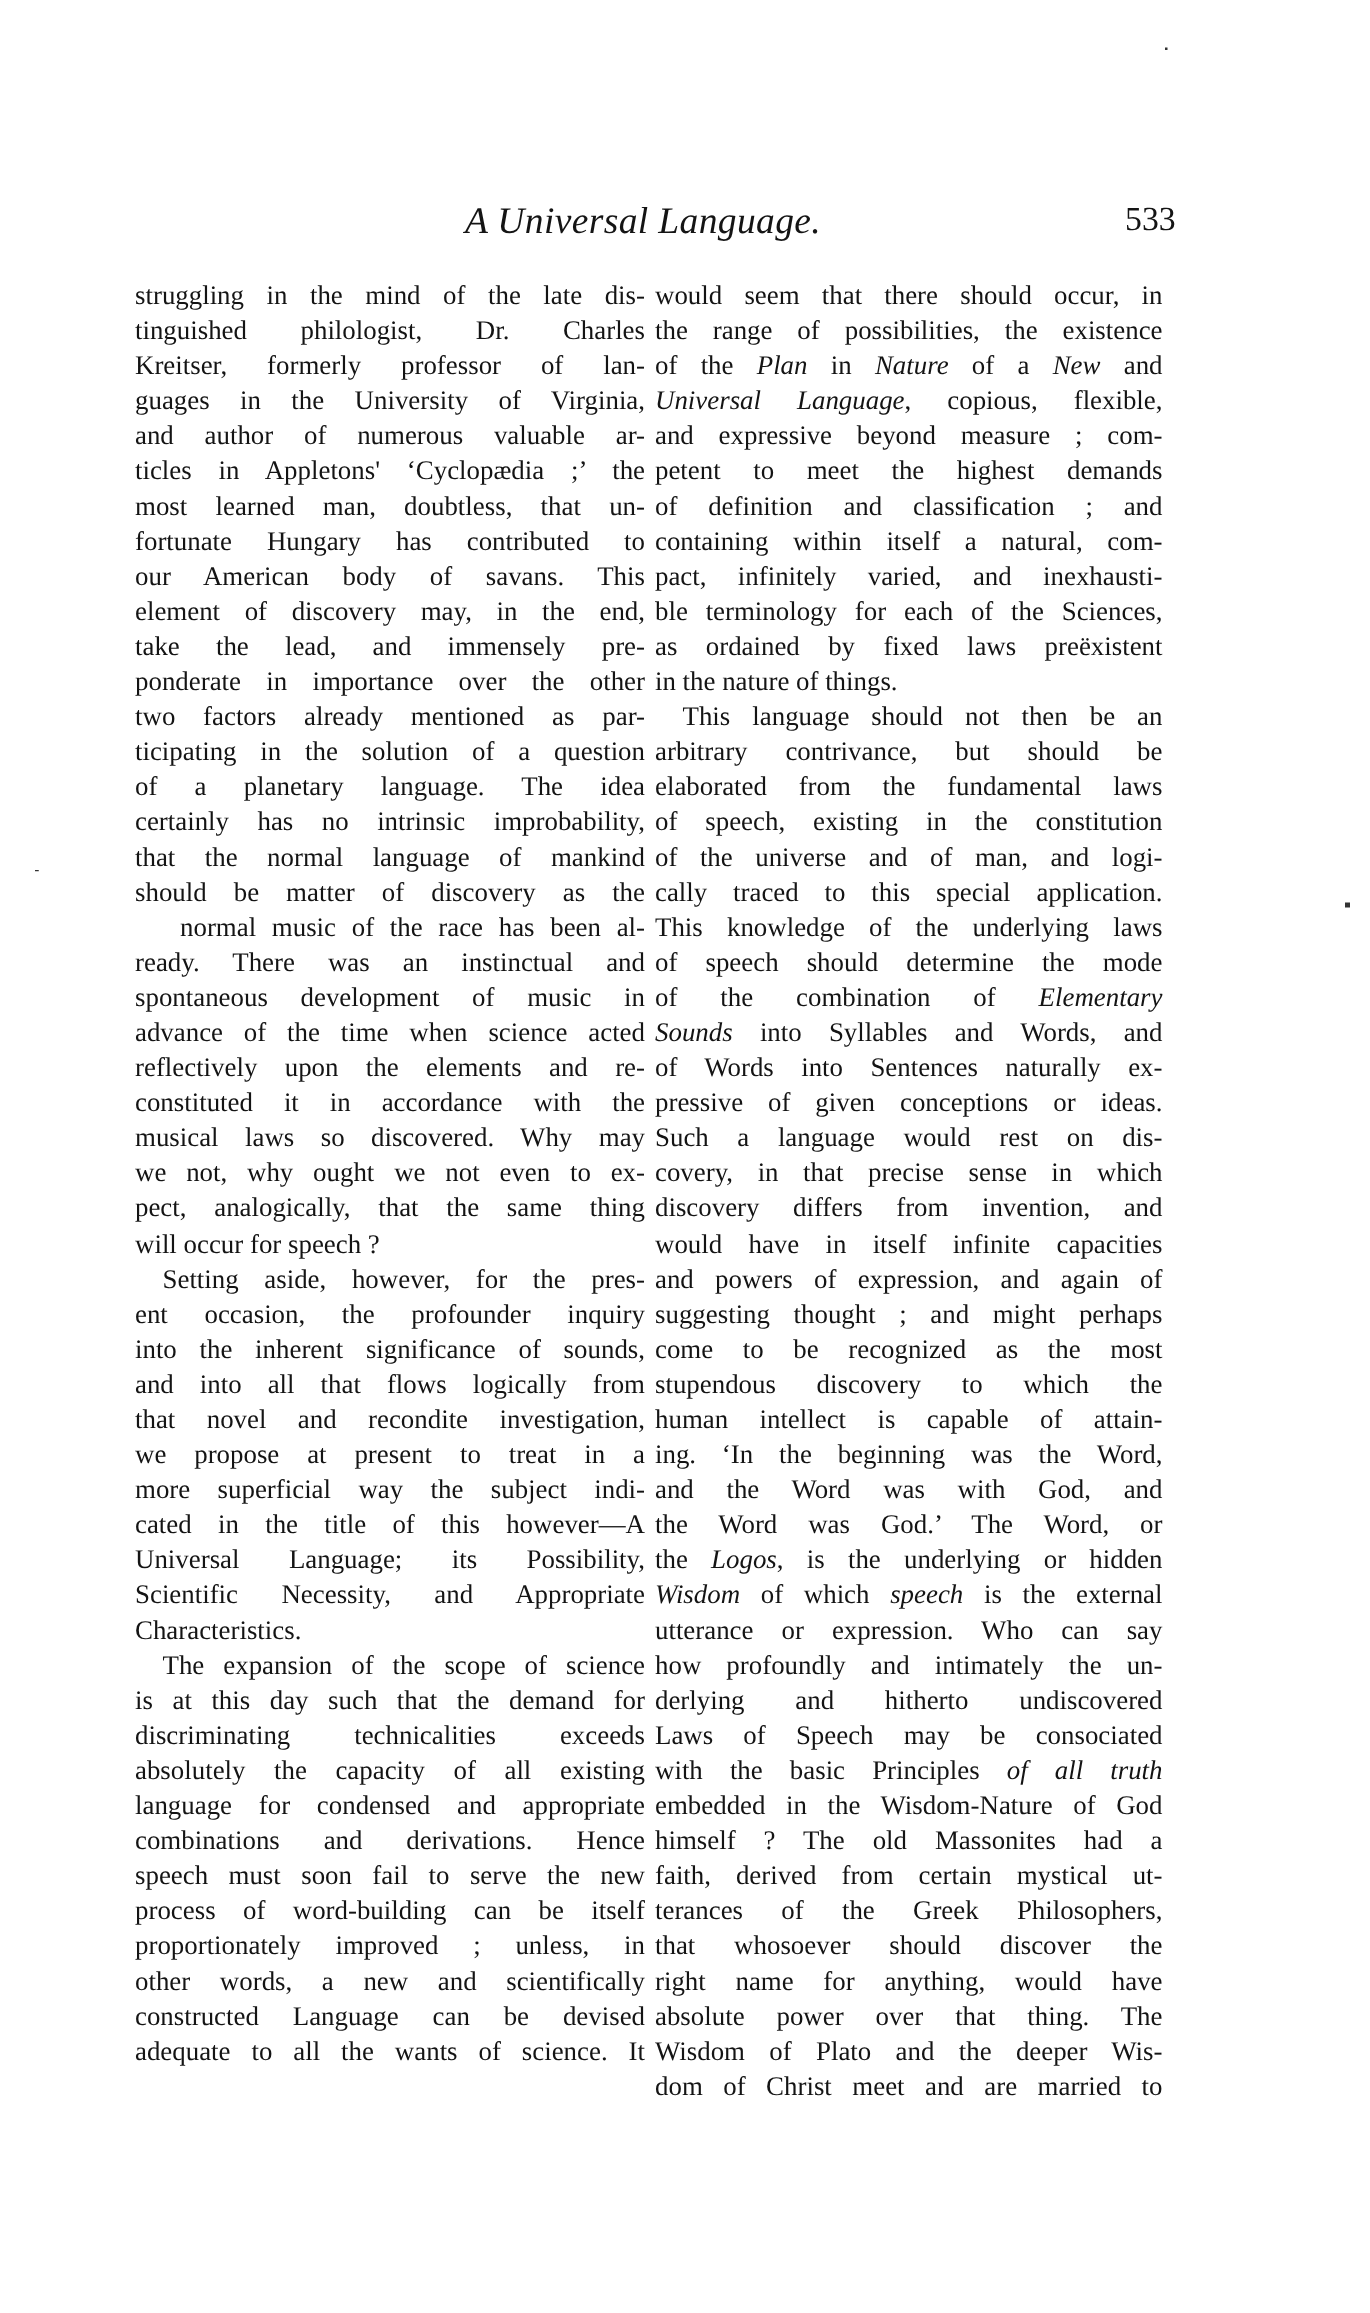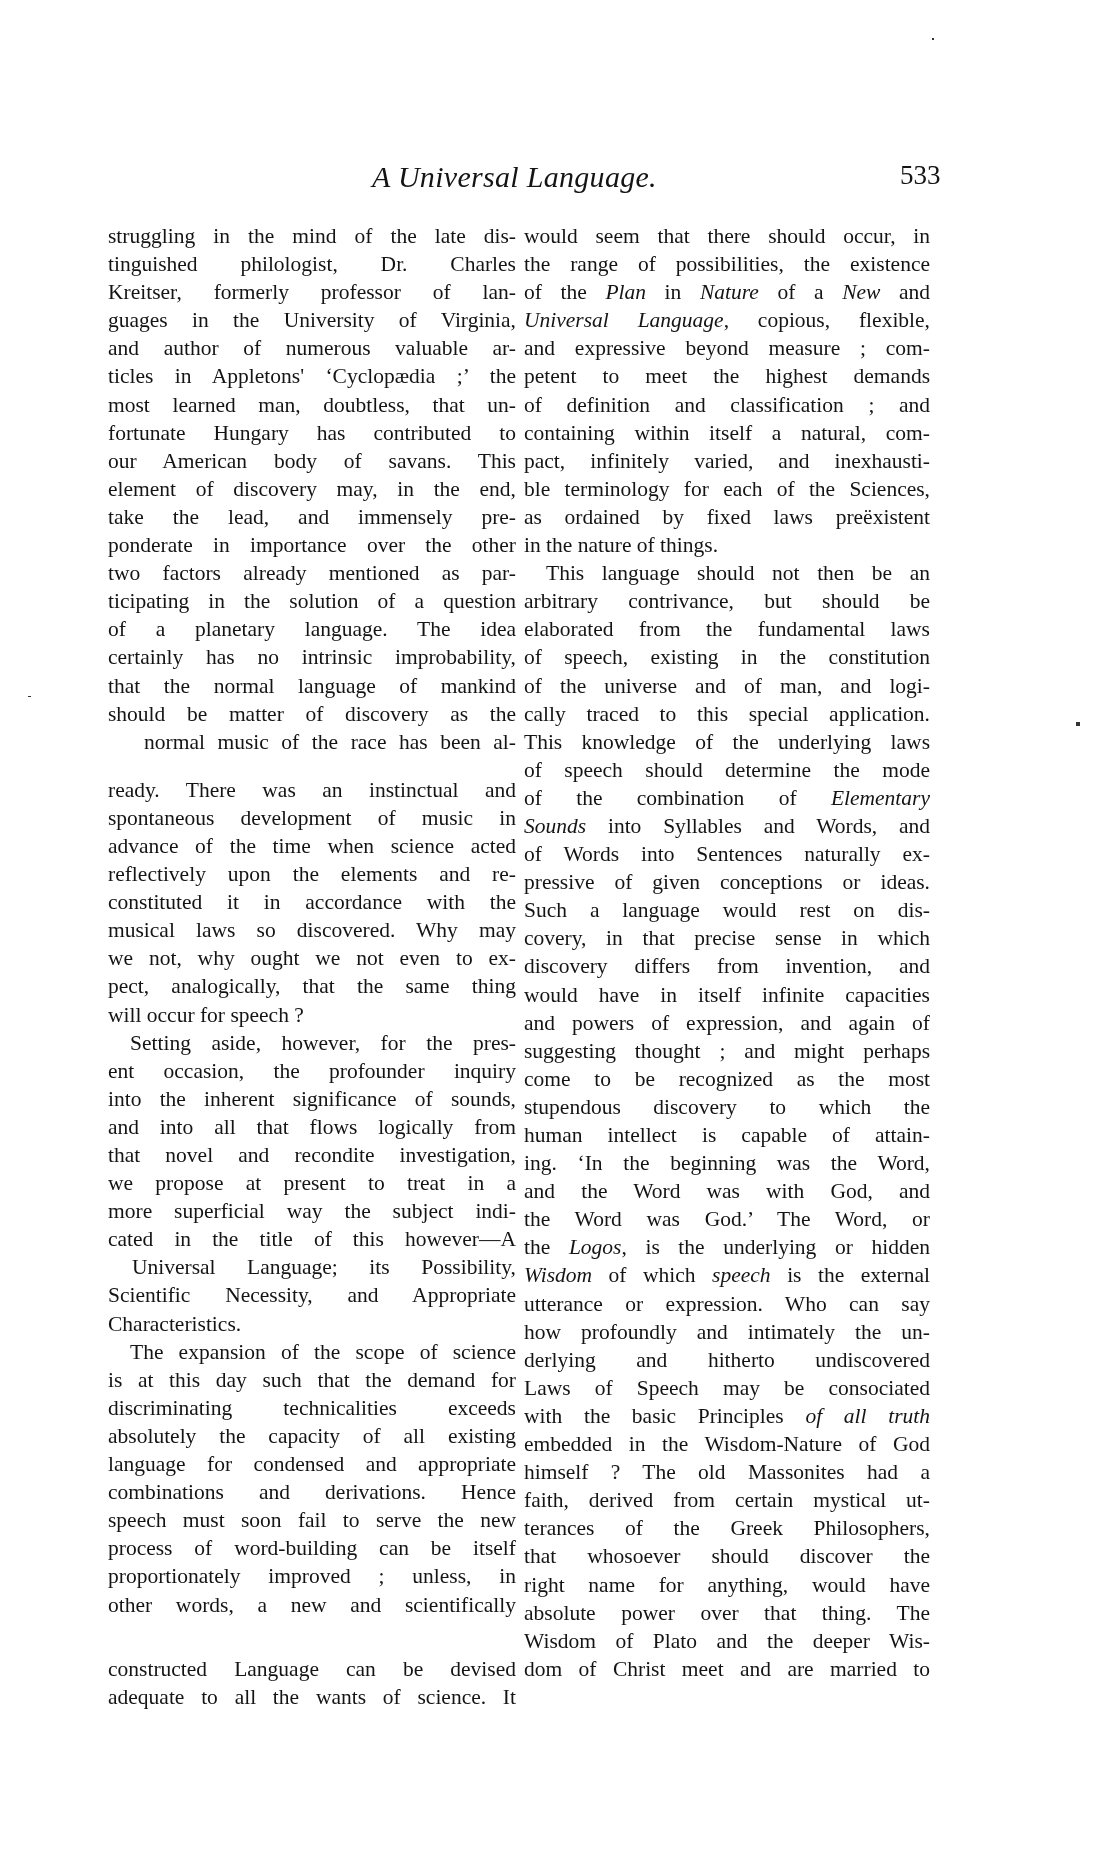--- a/index.html
+++ b/index.html
@@ -41,51 +41,51 @@
     <div class="line" style="white-space: nowrap;">element of discovery may, in the end,</div>
     <div class="line" style="white-space: nowrap;">take the lead, and immensely pre-</div>
     <div class="line" style="white-space: nowrap;">ponderate in importance over the other</div>
     <div class="line" style="white-space: nowrap;">two factors already mentioned as par-</div>
     <div class="line" style="white-space: nowrap;">ticipating in the solution of a question</div>
     <div class="line" style="white-space: nowrap;">of a planetary language. The idea</div>
     <div class="line" style="white-space: nowrap;">certainly has no intrinsic improbability,</div>
     <div class="line" style="white-space: nowrap;">that the normal language of mankind</div>
     <div class="line" style="white-space: nowrap;">should be matter of discovery as the</div>
     <div class="line" style="white-space: nowrap; margin-left: 36px;">normal music of the race has been al-</div>
-    <div class="line" style="white-space: nowrap; margin-top: 20px;">ready. There was an instinctual and</div>
+    <div class="line" style="white-space: nowrap;">ready. There was an instinctual and</div>
     <div class="line" style="white-space: nowrap;">spontaneous development of music in</div>
     <div class="line" style="white-space: nowrap;">advance of the time when science acted</div>
     <div class="line" style="white-space: nowrap;">reflectively upon the elements and re-</div>
     <div class="line" style="white-space: nowrap;">constituted it in accordance with the</div>
     <div class="line" style="white-space: nowrap;">musical laws so discovered. Why may</div>
     <div class="line" style="white-space: nowrap;">we not, why ought we not even to ex-</div>
     <div class="line" style="white-space: nowrap;">pect, analogically, that the same thing</div>
     <div class="line last" style="white-space: nowrap;">will occur for speech ?</div>
     <div class="line indent" style="white-space: nowrap;">Setting aside, however, for the pres-</div>
     <div class="line" style="white-space: nowrap;">ent occasion, the profounder inquiry</div>
     <div class="line" style="white-space: nowrap;">into the inherent significance of sounds,</div>
     <div class="line" style="white-space: nowrap;">and into all that flows logically from</div>
     <div class="line" style="white-space: nowrap;">that novel and recondite investigation,</div>
     <div class="line" style="white-space: nowrap;">we propose at present to treat in a</div>
     <div class="line" style="white-space: nowrap;">more superficial way the subject indi-</div>
     <div class="line" style="white-space: nowrap;">cated in the title of this however—A</div>
-    <div class="line" style="white-space: nowrap; margin-left: 24px;">Universal Language; its Possibility,</div>
+    <div class="line" style="white-space: nowrap;">Universal Language; its Possibility,</div>
     <div class="line" style="white-space: nowrap;">Scientific Necessity, and Appropriate</div>
     <div class="line last" style="white-space: nowrap;">Characteristics.</div>
     <div class="line indent" style="white-space: nowrap;">The expansion of the scope of science</div>
     <div class="line" style="white-space: nowrap;">is at this day such that the demand for</div>
     <div class="line" style="white-space: nowrap;">discriminating technicalities exceeds</div>
     <div class="line" style="white-space: nowrap;">absolutely the capacity of all existing</div>
     <div class="line" style="white-space: nowrap;">language for condensed and appropriate</div>
     <div class="line" style="white-space: nowrap;">combinations and derivations. Hence</div>
     <div class="line" style="white-space: nowrap;">speech must soon fail to serve the new</div>
     <div class="line" style="white-space: nowrap;">process of word-building can be itself</div>
     <div class="line" style="white-space: nowrap;">proportionately improved ; unless, in</div>
     <div class="line" style="white-space: nowrap;">other words, a new and scientifically</div>
-    <div class="line" style="white-space: nowrap; margin-top: 36px;">constructed Language can be devised</div>
+    <div class="line" style="white-space: nowrap;">constructed Language can be devised</div>
     <div class="line" style="white-space: nowrap;">adequate to all the wants of science. It</div>
   </div>
 <div class="column col-right" id="col-right">
     <div class="line" style="white-space: nowrap;">would seem that there should occur, in</div>
     <div class="line" style="white-space: nowrap;">the range of possibilities, the existence</div>
     <div class="line" style="white-space: nowrap;"><span>of the </span><span class="i">Plan</span><span> in </span><span class="i">Nature</span><span> of a </span><span class="i">New</span><span> and</span></div>
     <div class="line" style="white-space: nowrap;"><span class="i">Universal Language</span><span>, copious, flexible,</span></div>
     <div class="line" style="white-space: nowrap;">and expressive beyond measure ; com-</div>
     <div class="line" style="white-space: nowrap;">petent to meet the highest demands</div>
     <div class="line" style="white-space: nowrap;">of definition and classification ; and</div>

